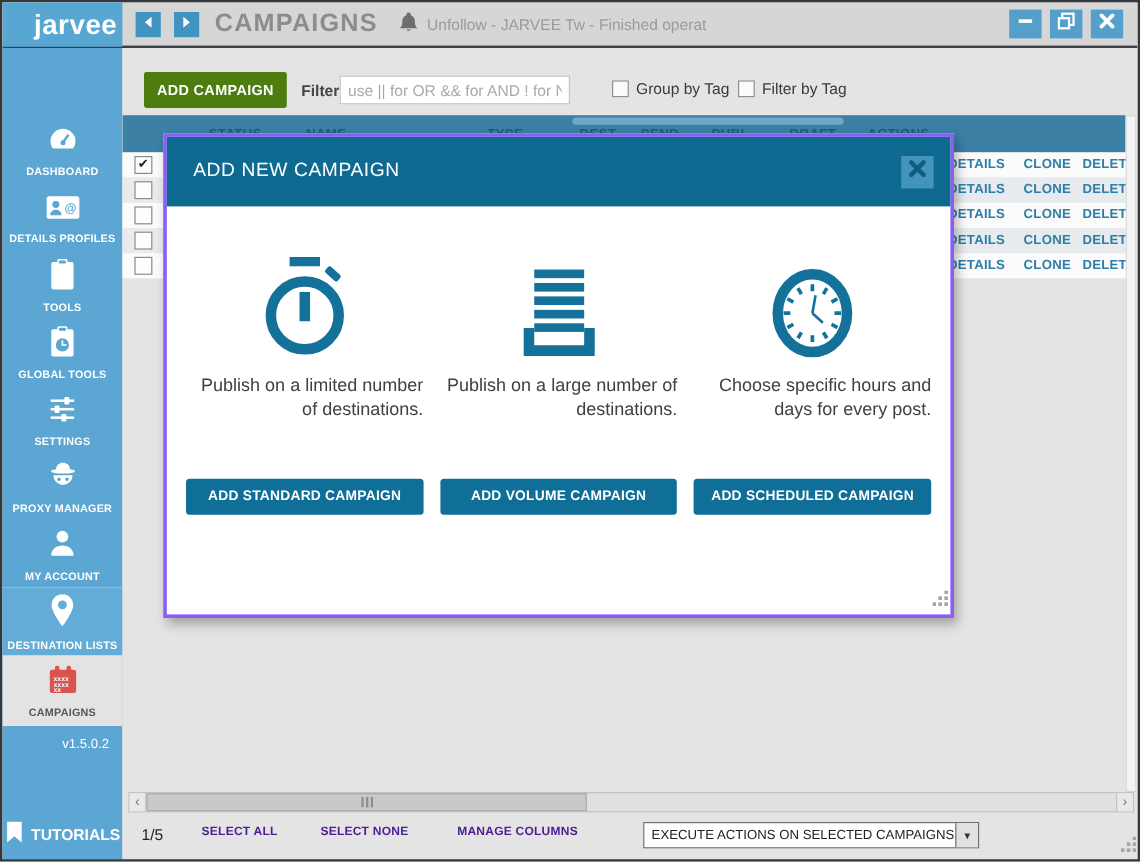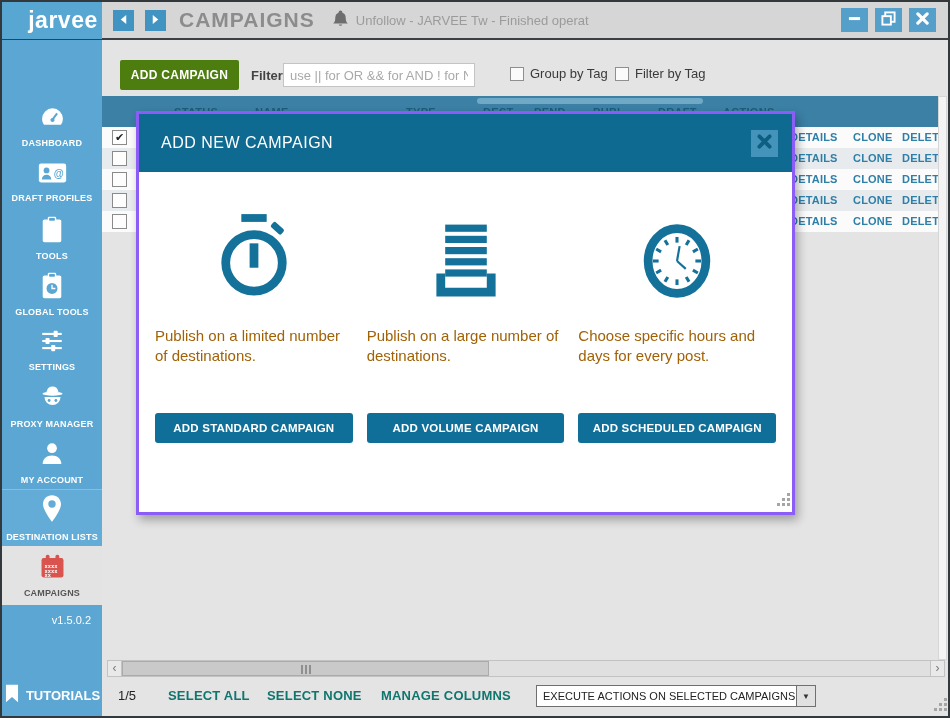--- a/index.html
+++ b/index.html
@@ -67,41 +67,41 @@
   .hscroll { position: absolute; left: 5px; top: 620px; width: 838px; height: 17px; background: #E0E0E0;
              border: 1px solid #C2C2C2; }
   .hs-arrow { position: absolute; top: 0; width: 14px; height: 15px; background: #E9E9E9; color: #777;
               font-size: 12px; line-height: 14px; text-align: center; cursor: pointer; }
   .hs-left { left: 0; border-right: 1px solid #C2C2C2; }
   .hs-right { right: 0; border-left: 1px solid #C2C2C2; }
   .hs-thumb { position: absolute; left: 14px; top: 0; width: 367px; height: 15px; background: #C9C9C9;
               border: 1px solid #ABABAB; display: flex; align-items: center; justify-content: center; cursor: grab; }
 
   .f-page { position: absolute; left: 16px; top: 648px; font-size: 13px; color: #222; }
-  .f-link { position: absolute; top: 648px; font-size: 13px; font-weight: bold; color: #0f766e;
+  .f-link { position: absolute; top: 648px; font-size: 10px; font-weight: bold; color: #4c1d95;
             letter-spacing: .2px; cursor: pointer; }
   .f-selall { left: 66px; } .f-selnone: {} .f-selnone { left: 165px; } .f-mancol { left: 279px; }
   .exec { position: absolute; left: 434px; top: 645px; width: 280px; height: 22px; background: #fff;
           border: 1px solid #707070; display: flex; align-items: stretch; cursor: pointer; }
   .exec-label { flex: 1; font-size: 11px; color: #222; padding: 4px 6px 16px; white-space: nowrap; overflow: hidden; }
   .exec-arrow { width: 19px; border-left: 1px solid #707070; background: #E1E1E1; display: flex;
                 align-items: center; justify-content: center; font-size: 8px; color: #333; }
   .win-grip { position: absolute; right: 1px; bottom: 1px; }
 
   
   .modal { position: absolute; left: 134px; top: 109px; width: 659px; height: 404px; background: #fff;
            border: 3px solid #8b5cf6; z-index: 10; box-shadow: 3px 5px 9px rgba(0,0,0,.3); }
   .modal-header { height: 58px; background: #0E6A91; display: flex; align-items: center; padding: 0 14px 0 22px; }
   .modal-title { color: #fff; font-size: 16px; letter-spacing: .5px; }
   .modal-close { margin-left: auto; width: 27px; height: 27px; background: #4493BB; display: flex;
                  align-items: center; justify-content: center; cursor: pointer; }
   .modal-body { padding: 36px 16px 0; display: flex; gap: 14px; }
   .modal-col { flex: 1; display: flex; flex-direction: column; }
   .mo-icon { height: 92px; display: flex; align-items: flex-end; justify-content: center; }
-  .mo-text { margin-top: 26px; font-size: 15px; color: #a16207; line-height: 1.35; }
+  .mo-text { margin-top: 12px; font-size: 15px; color: #404040; line-height: 1.35; text-align: right; }
   .mo-btn { margin-top: 46px; height: 30px; background: #0F6F98; color: #fff; border: none; border-radius: 3px;
             font-weight: bold; font-size: 11.5px; letter-spacing: .2px; cursor: pointer; font-family: inherit; }
   .modal-grip { position: absolute; right: 2px; bottom: 2px; }
 </style>
 </head>
 <body>
 
 <div class="window">
 
   <div class="topbar">
@@ -154,21 +154,21 @@
             </svg></span>
     <span class="sb-label">DASHBOARD</span>
         </div>
         <div class="sb-item">
     <span class="sb-icon"><svg width="29" height="24" viewBox="0 0 34 28">
               <rect x="1" y="3" width="32" height="22" rx="2.5" fill="#fff"></rect>
               <circle cx="10" cy="11" r="3.4" fill="#5BA6D2"></circle>
               <path d="M4.5 21.5c0-3.4 2.5-5.5 5.5-5.5s5.5 2.1 5.5 5.5z" fill="#5BA6D2"></path>
               <text x="18.5" y="18.5" font-size="12" font-weight="bold" fill="#5BA6D2">@</text>
             </svg></span>
-    <span class="sb-label">DRAFT PROFILES</span>
+    <span class="sb-label">DETAILS PROFILES</span>
         </div>
         <div class="sb-item">
     <span class="sb-icon"><svg width="24" height="27" viewBox="0 0 28 32">
               <rect x="3" y="4" width="22" height="27" rx="2" fill="#fff"></rect>
               <rect x="9" y="1" width="10" height="6" rx="1.5" fill="#fff"></rect>
               <rect x="10.5" y="2.5" width="7" height="3" rx="1" fill="#5BA6D2"></rect>
             </svg></span>
     <span class="sb-label">TOOLS</span>
         </div>
         <div class="sb-item">

